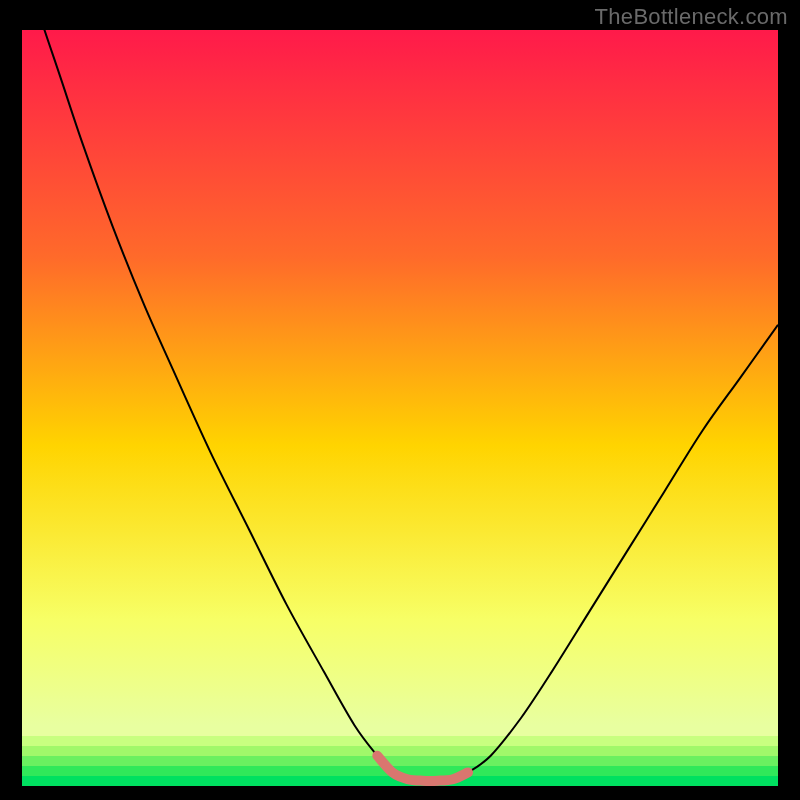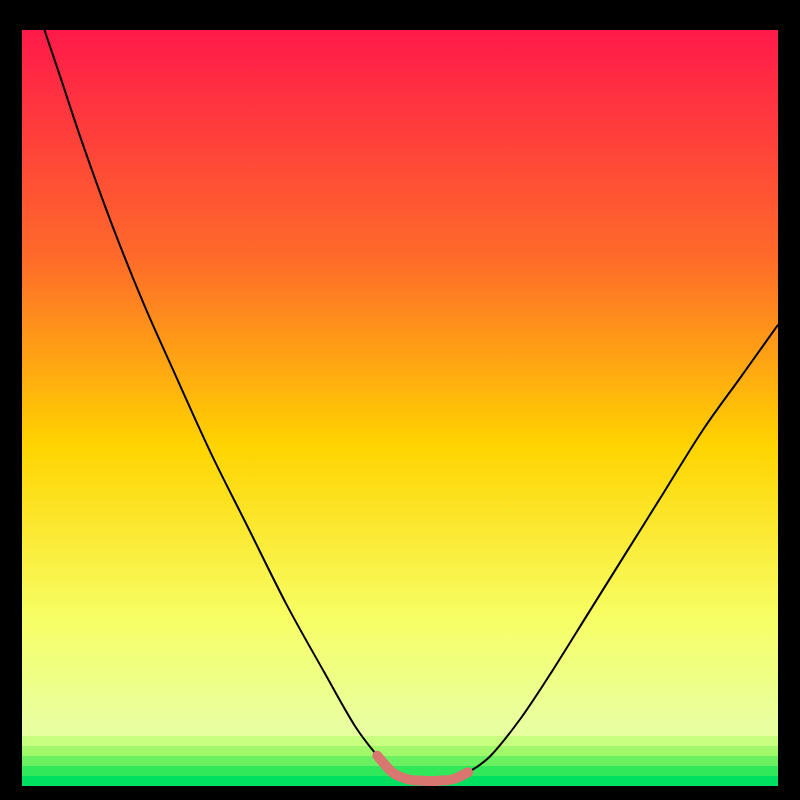--- a/index.html
+++ b/index.html
@@ -34,20 +34,21 @@
     width: 756px;
     height: 756px;
     overflow: hidden;
   }
   svg { display: block; }
 </style>
 </head>
 <body>
 
 <div class="stage">
+  <div class="watermark">TheBottleneck.com</div>
 
   <div class="plot-area">
     <svg id="chart-svg" width="756" height="756" viewBox="0 0 756 756">
       <defs>
         <linearGradient id="bg-grad" x1="0" y1="0" x2="0" y2="1">
           <stop id="g0" offset="0%" stop-color="#ff1a4a"></stop>
           <stop id="g1" offset="30%" stop-color="#ff6a2a"></stop>
           <stop id="g2" offset="55%" stop-color="#ffd400"></stop>
           <stop id="g3" offset="78%" stop-color="#f7ff66"></stop>
           <stop id="g4" offset="92%" stop-color="#e8ffa0"></stop>

